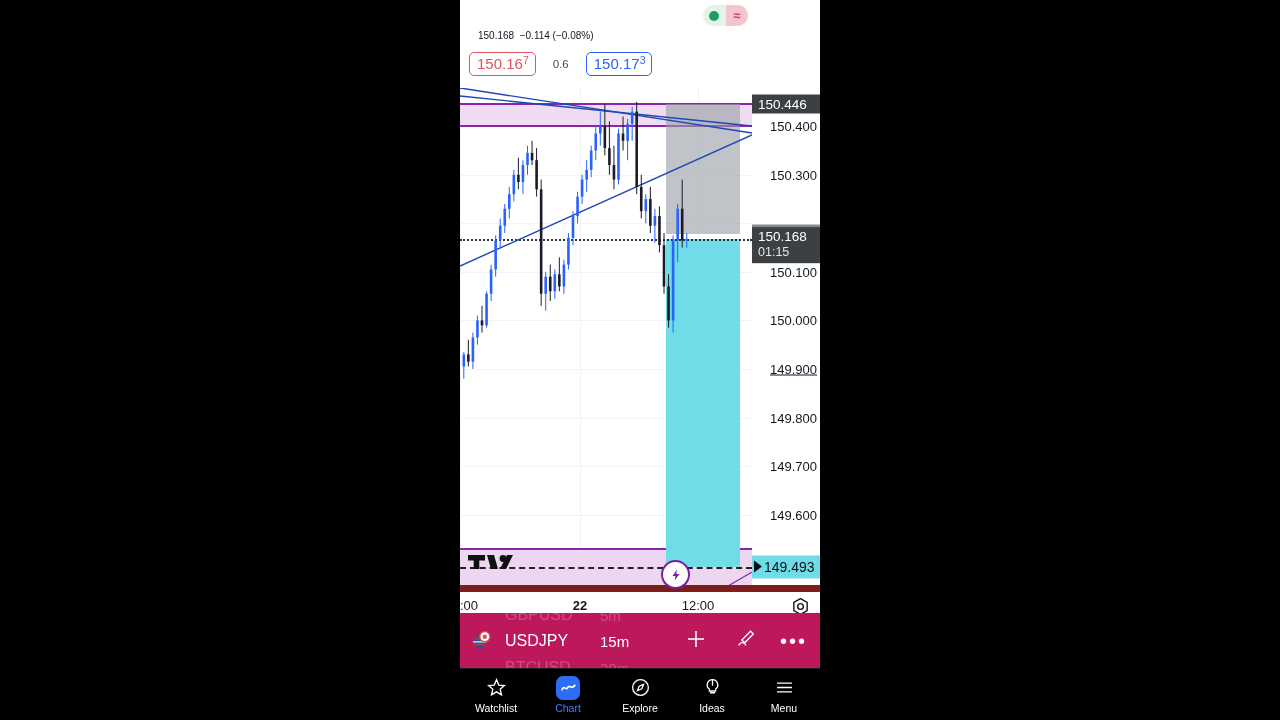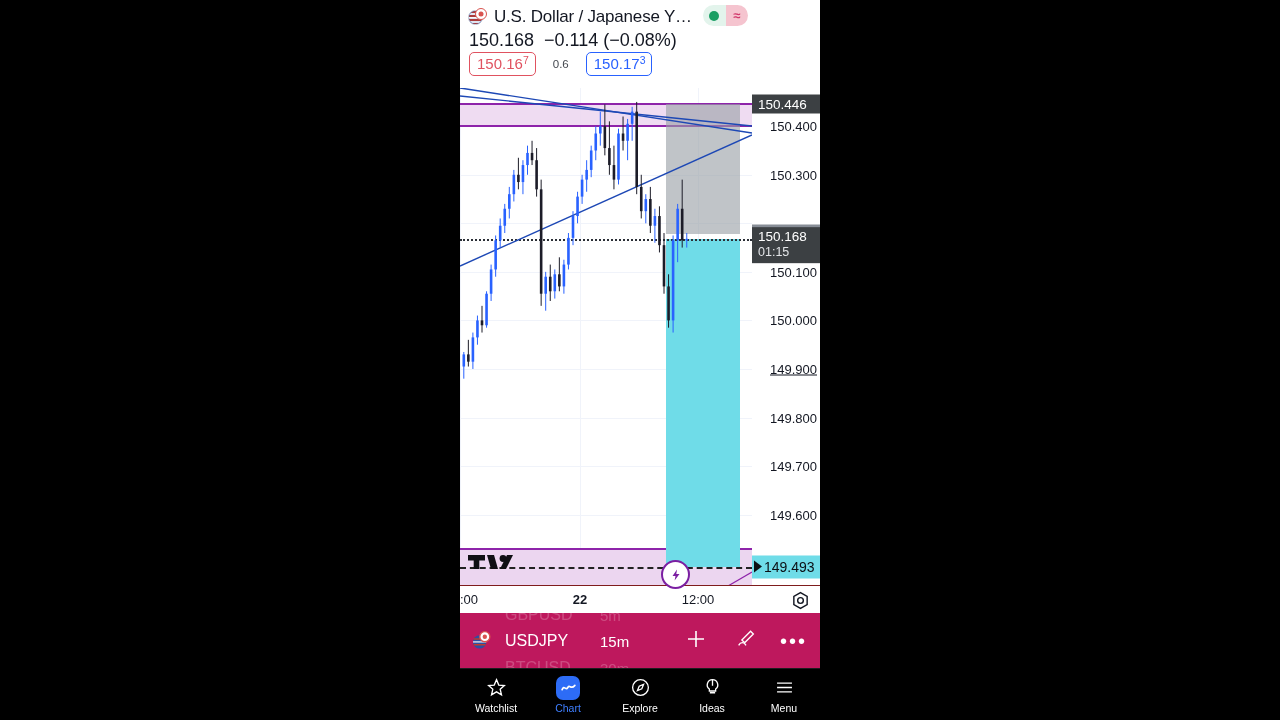--- a/index.html
+++ b/index.html
@@ -25,21 +25,21 @@
   .flagicon .f2{position:absolute;right:0;top:0;width:12px;height:12px;border-radius:50%;
       background:#fff;border:1.5px solid #d9534f;box-sizing:border-box;}
   .flagicon .f2::after{content:"";position:absolute;left:50%;top:50%;transform:translate(-50%,-50%);
       width:5px;height:5px;border-radius:50%;background:#d9534f;}
   #symname{font-size:17px;color:#131722;letter-spacing:-.2px;white-space:nowrap;}
   #pill{position:absolute;left:243px;top:5px;width:45px;height:21px;border-radius:11px;overflow:hidden;display:flex;}
   #pill .lft{width:50%;height:100%;background:#e3f4ec;display:flex;align-items:center;justify-content:center;}
   #pill .lft i{display:block;width:10px;height:10px;border-radius:50%;background:#1a9e63;}
   #pill .rgt{width:50%;height:100%;background:#f5c4cf;display:flex;align-items:center;justify-content:center;
       color:#d1396b;font-size:13px;font-weight:700;line-height:1;}
-  #quote{position:absolute;left:9px;top:30px;font-size:18px;color:#131722;white-space:nowrap;}
+  #quote{position:absolute;left:18px;top:30px;font-size:10px;color:#131722;white-space:nowrap;}
   #quote .chg{color:#131722;}
   #bidask{position:absolute;left:9px;top:52px;display:flex;align-items:center;gap:17px;}
   .qbox{border:1.4px solid #e05260;border-radius:5px;padding:3px 6px 3px 7px;color:#e05260;
       font-size:15px;line-height:1.05;display:flex;align-items:flex-start;background:#fff;}
   .qbox.ask{border-color:#2962ff;color:#2962ff;}
   .qbox sup{font-size:10.5px;line-height:1;position:relative;top:-1px;}
   #spread{font-size:11.5px;color:#44484f;}
 
   
   #plot{position:absolute;left:0;top:0;width:360px;height:585px;overflow:hidden;}
@@ -76,21 +76,21 @@
   #tag446{background:#3c4043;}
   #tag179{background:#878d96;}
   #tag168{background:#3c4043;line-height:1.18;padding-bottom:3px;}
   #tag168 .t{display:block;font-size:12.5px;color:#e3e5e8;}
   #tagbottom{position:absolute;left:0;width:68px;height:23px;background:#6fdce8;color:#0b0f14;
       font-size:14px;display:flex;align-items:center;transform:translateY(-50%);}
   #tagbottom .tri{width:0;height:0;border-top:6px solid transparent;border-bottom:6px solid transparent;
       border-left:8px solid #0b0f14;margin-left:2px;margin-right:2px;}
 
   
-  #tscale{position:absolute;left:0;top:585px;width:360px;height:28px;background:#fff;border-top:1px solid #7f1d1d;}
+  #tscale{position:absolute;left:0;top:585px;width:360px;height:28px;background:#fff;border-top:7px solid #7f1d1d;}
   .ttick{position:absolute;top:6px;font-size:13px;color:#131722;transform:translateX(-50%);}
   .ttick.b{font-weight:700;}
   #settingsbtn{position:absolute;right:10px;top:5px;width:19px;height:19px;}
 
   
   #strip{position:absolute;left:0;top:613px;width:360px;height:55px;background:#be185d;overflow:hidden;text-align:center;}
   .srow{position:absolute;left:0;width:360px;height:28px;display:flex;align-items:center;color:#fff;}
   .srow .sym{position:absolute;left:45px;font-size:16px;}
   .srow .tf{position:absolute;left:140px;font-size:15px;}
   .srow.ghost{opacity:.22;}
@@ -288,27 +288,20 @@
           <polygon points="10,1.6 17,5.6 17,14.4 10,18.4 3,14.4 3,5.6" fill="none" stroke="#131722" stroke-width="1.5"></polygon>
           <circle cx="10" cy="10" r="3" fill="none" stroke="#131722" stroke-width="1.5"></circle>
         </svg>
       </div>
     <div class="ttick" style="left: 0px; transform: none;">:00</div>
           <div class="ttick b" style="left: 120px;">22</div>
           <div class="ttick" style="left: 238px;">12:00</div>
         </div>
 
     <div id="hdr">
-      <div id="symrow">
-        <span class="flagicon">
-          <span class="f1"></span>
-              <span class="f2"></span>
-        </span>
-        <span id="symname">U.S. Dollar / Japanese Y…</span>
-      </div>
       <div id="pill">
         <span class="lft">
               <i></i>
             </span>
         <span class="rgt">≈</span>
       </div>
       <div id="quote">
         <span>150.168</span>
         &nbsp;<span class="chg">−0.114 (−0.08%)</span>
       </div>

